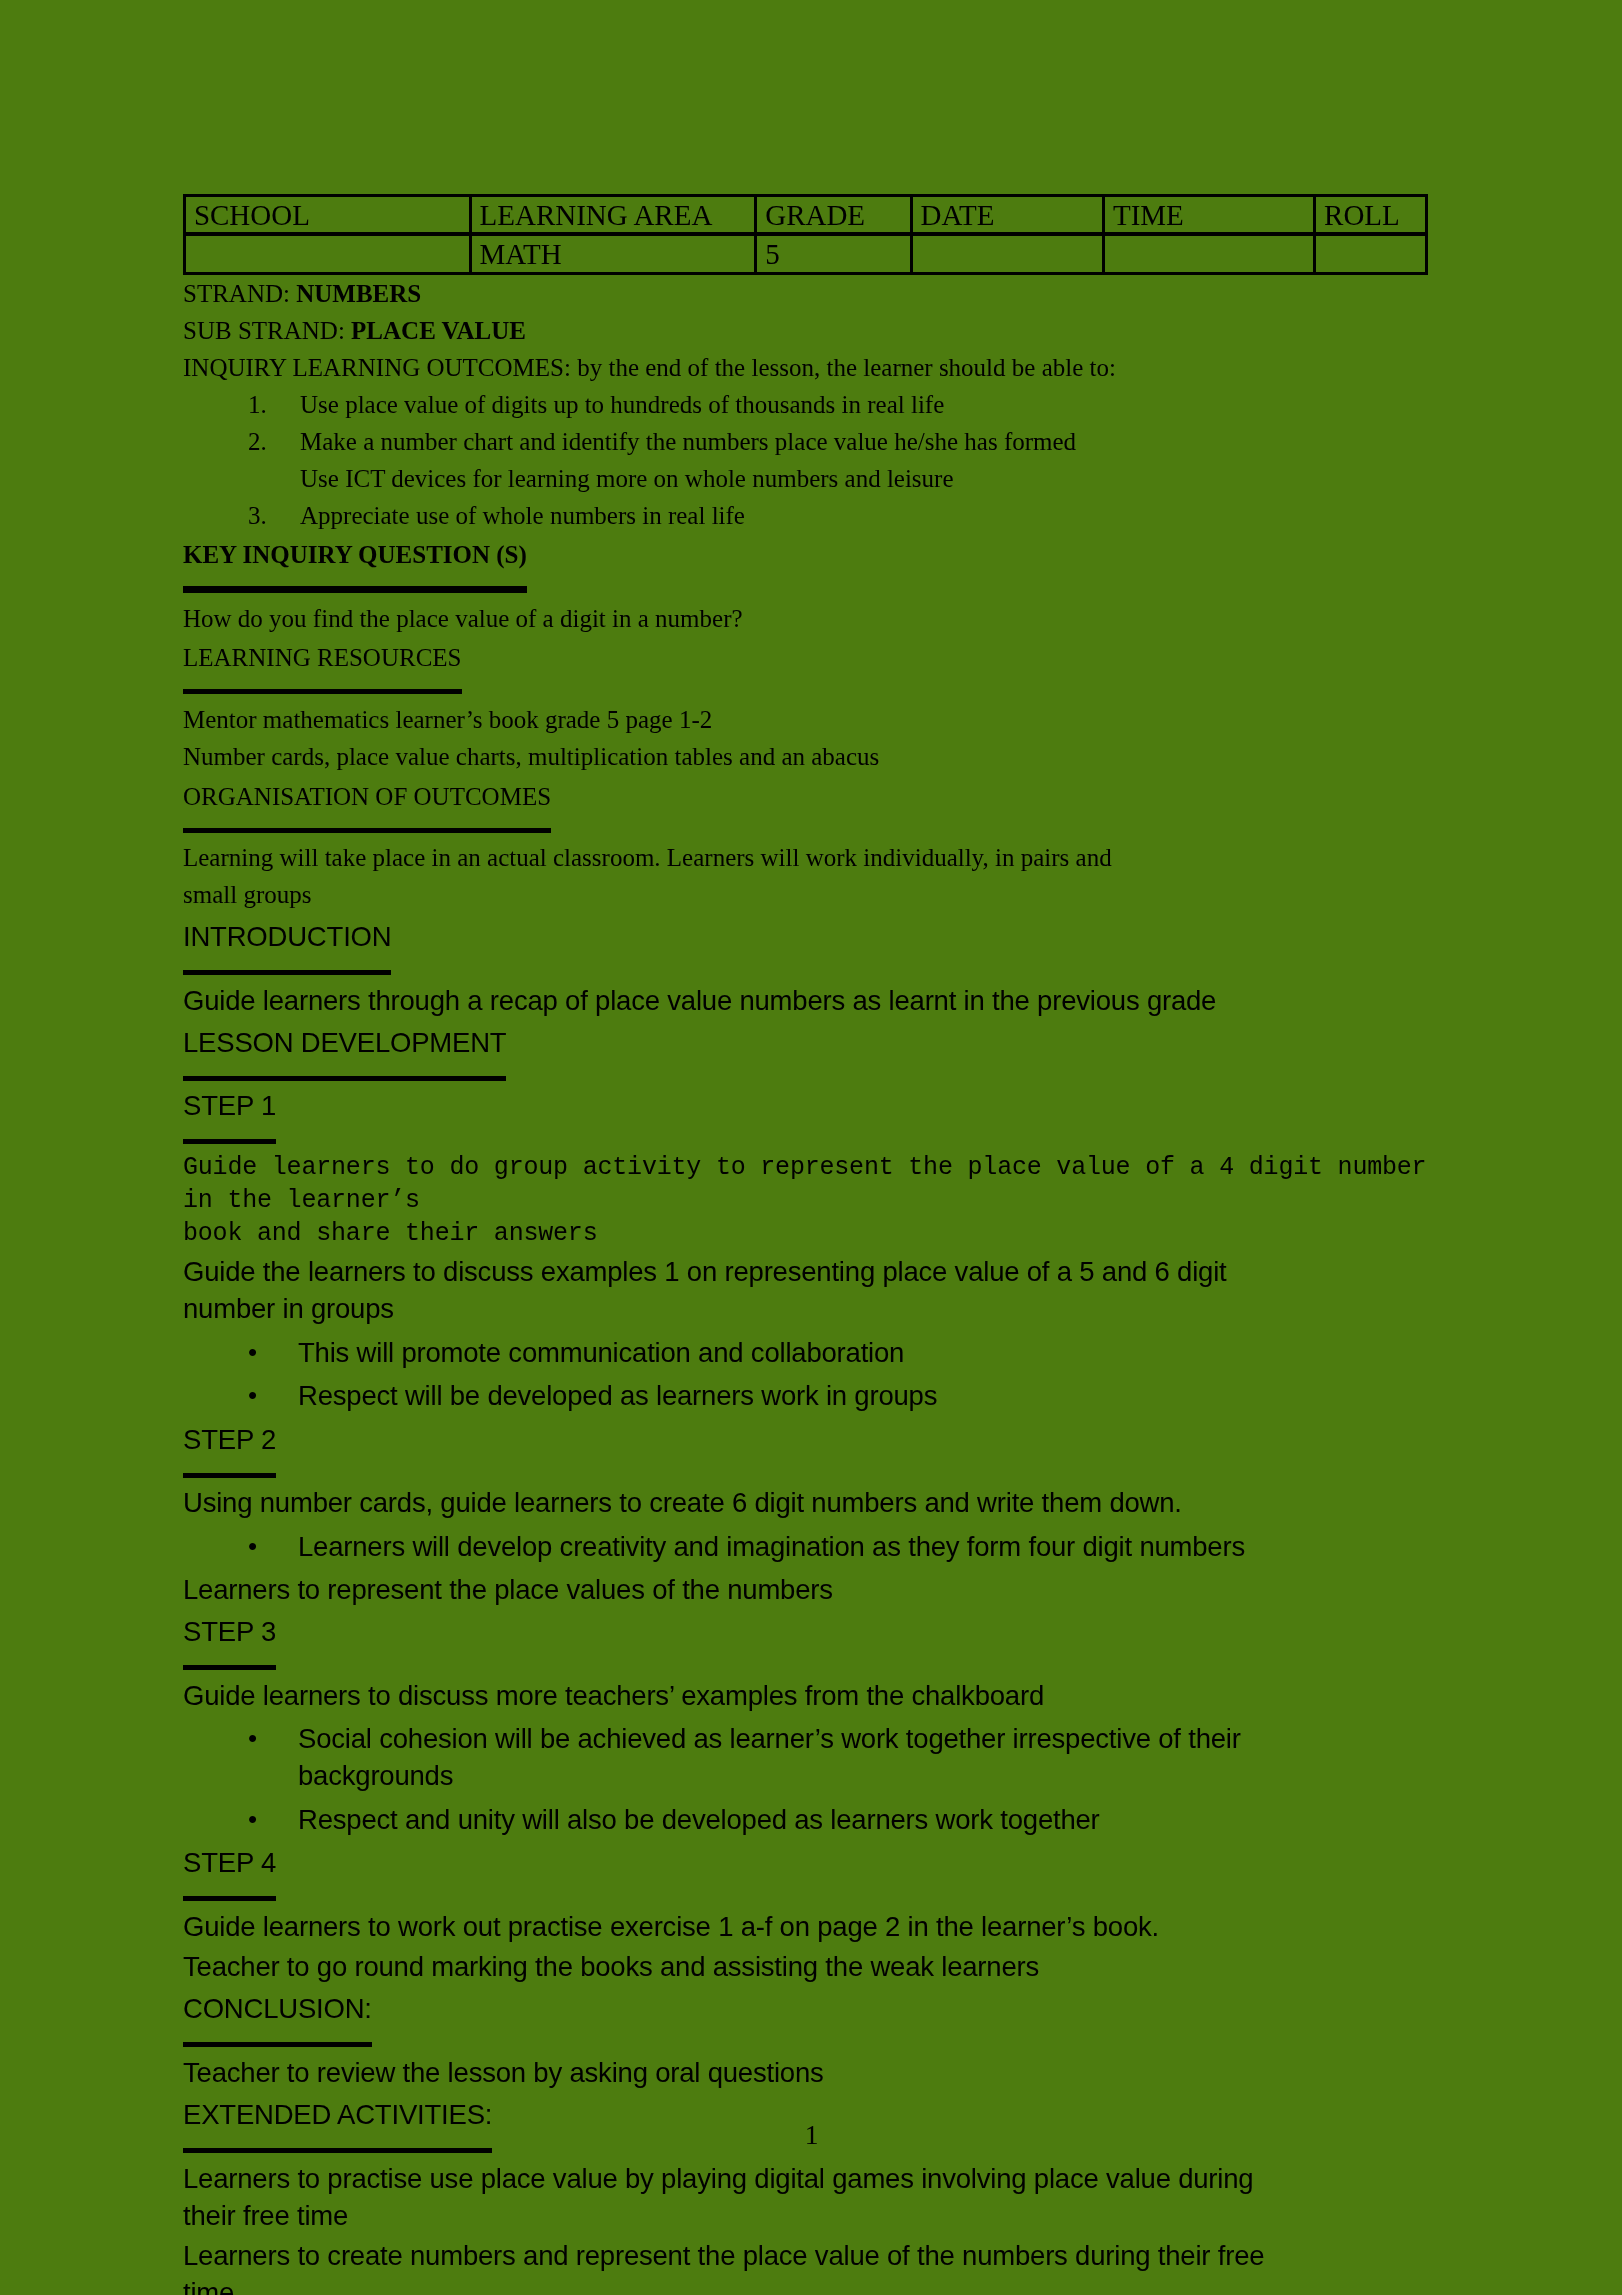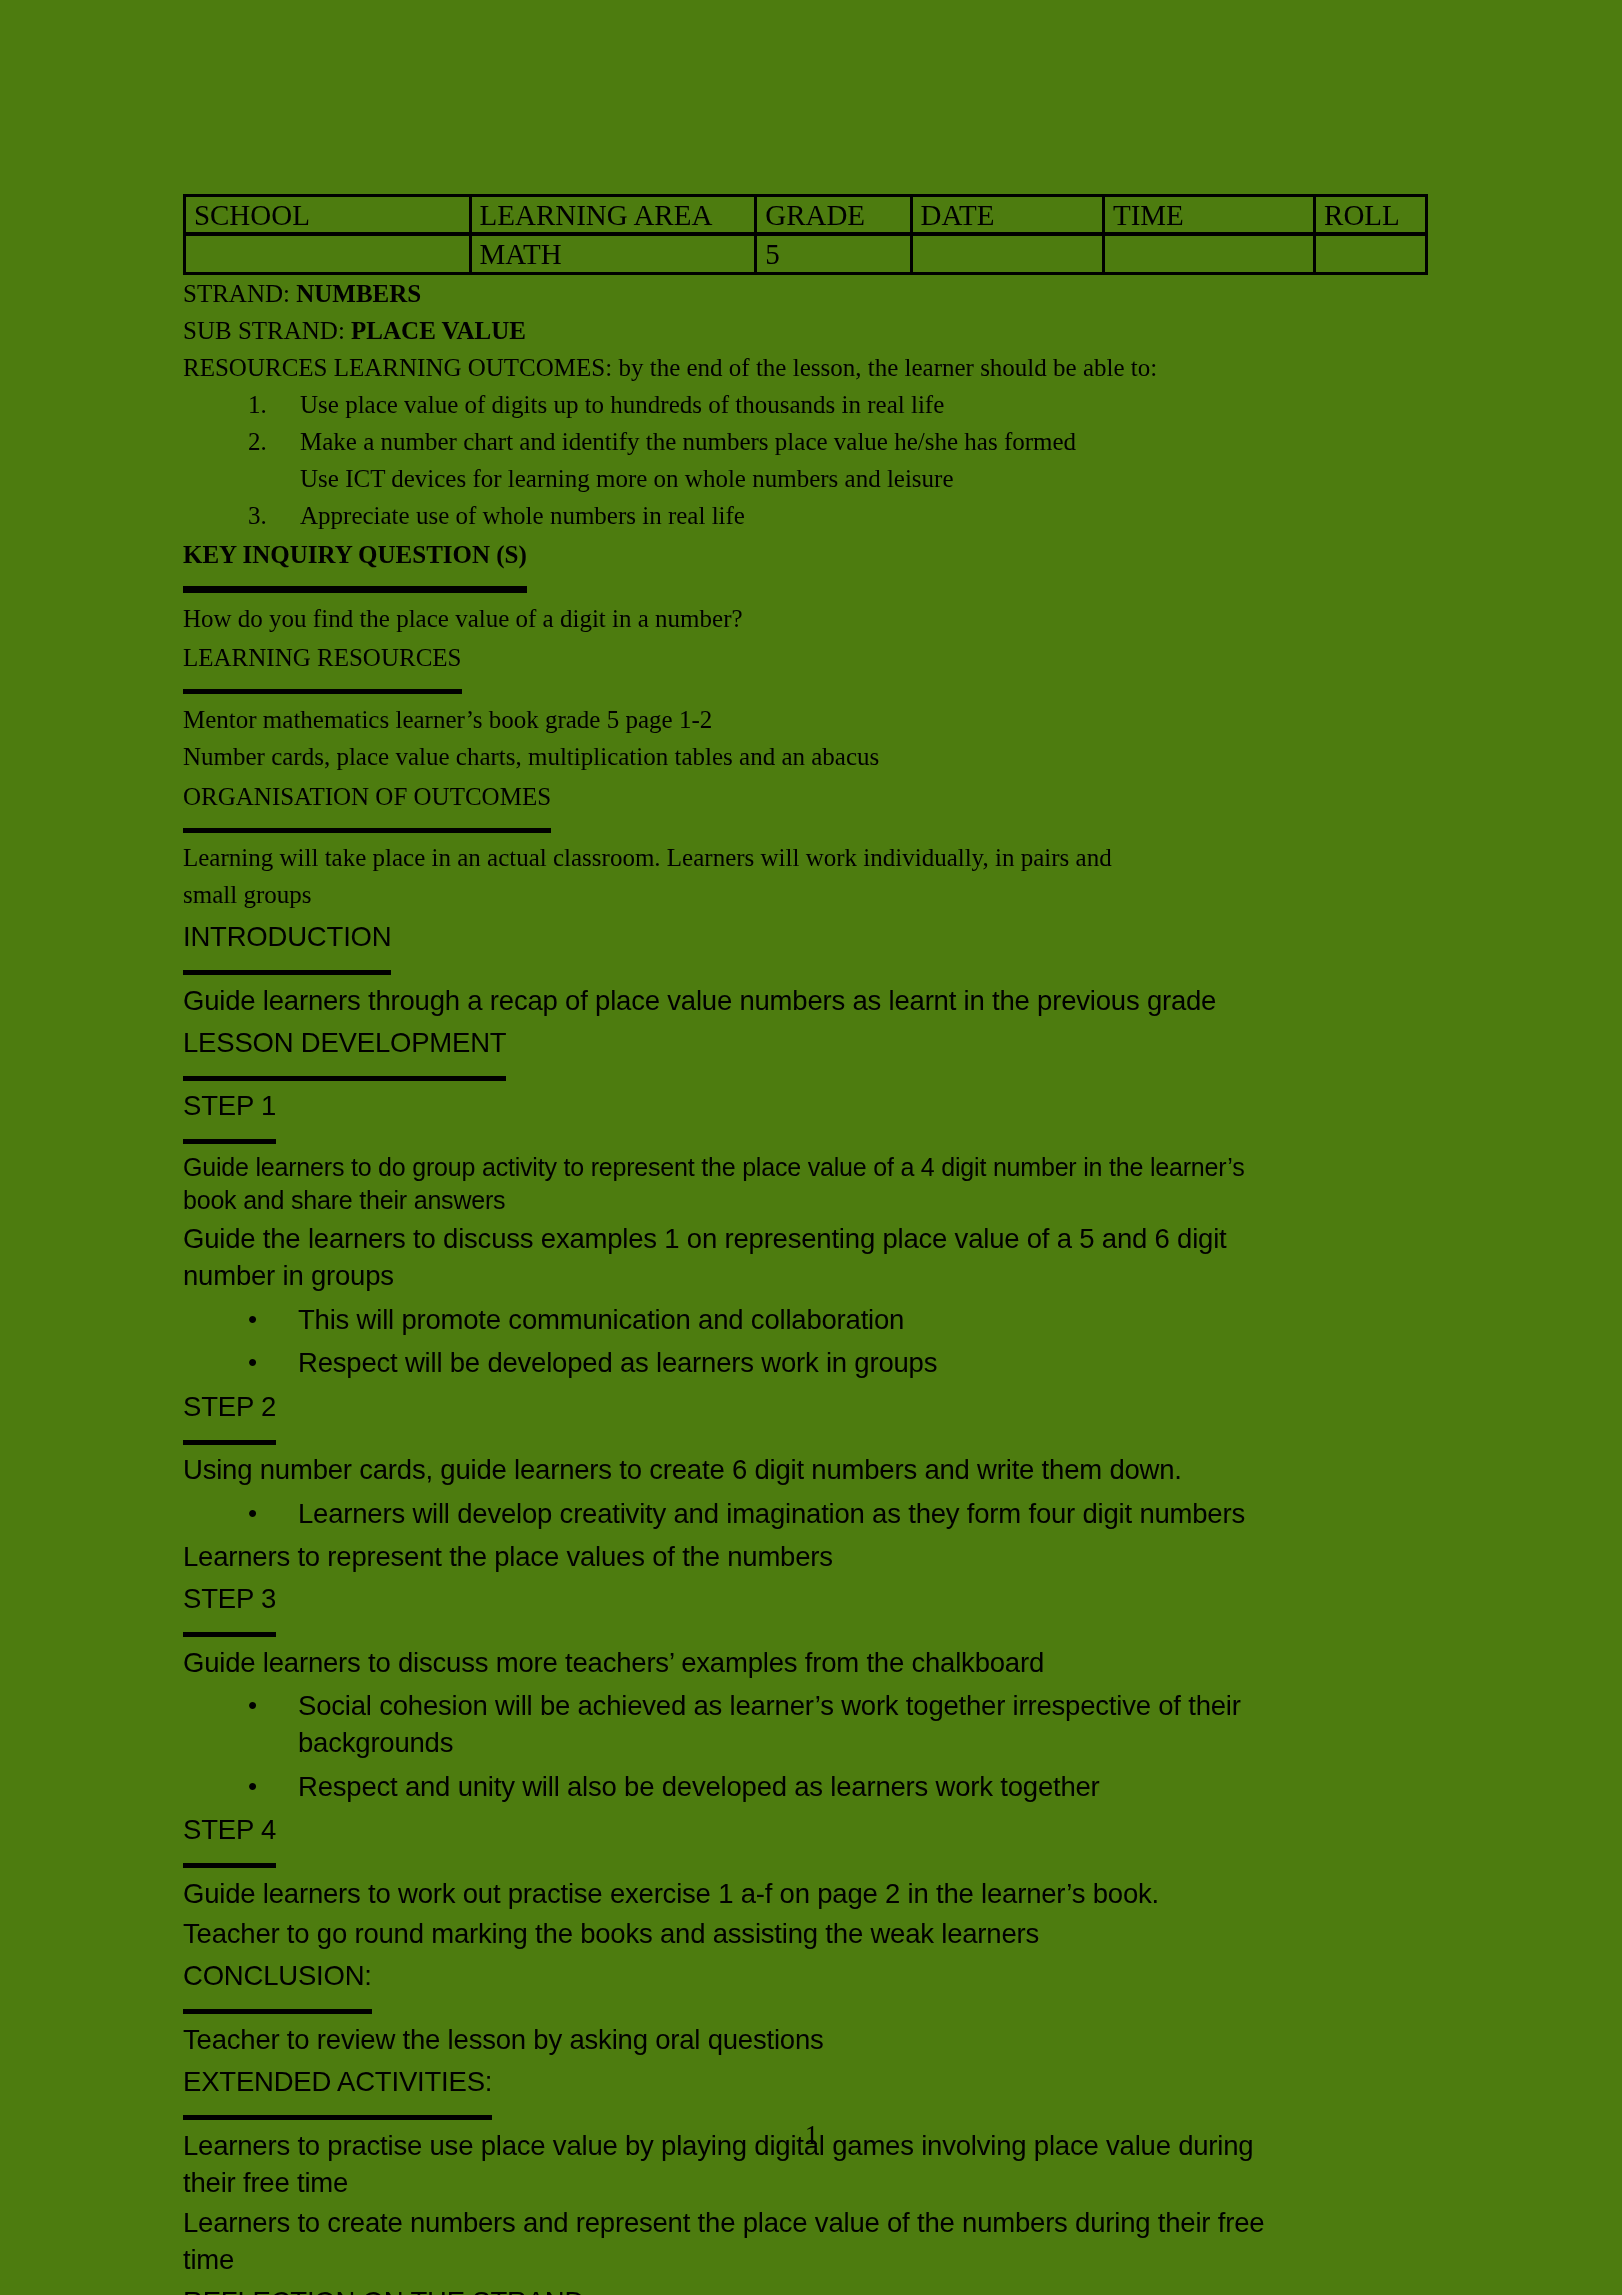--- a/index.html
+++ b/index.html
@@ -34,21 +34,21 @@
   }
   .serif-h .u.bold { font-weight:700; border-bottom-width:7.2px; }
   
   .num-list { padding-left:65px; }
   .num-item { display:flex; }
   .num-item .num { width:52px; flex:0 0 52px; }
   .num-item .txt { flex:1; white-space:pre-line; }
   
   .sans { font-family:"Liberation Sans", sans-serif; font-size:27.5px; line-height:37px; letter-spacing:-0.2px; }
   .sans p { margin:0 0 3.3px; white-space:pre-line; }
-  .sans p.small { font-size:25px; line-height:33px; }
+  .sans p.small { font-size:25px; line-height:33px;font-family:Liberation Mono, monospace; }
   .sans-h { margin:5.2px 0 6.5px; }
   .sans-h .u {
     display:inline-block; border-bottom:5.9px solid #000; padding-bottom:15px;
   }
   
   .bullets { margin:3.9px 0 3.9px; }
   .bullet-item { display:flex; padding-left:65px; margin:6.5px 0; }
   .bullet-item .dot { flex:0 0 50px; width:50px; font-size:26px; }
   .bullet-item .txt { flex:1; white-space:pre-line; }
   
@@ -81,21 +81,21 @@
         <td class="c3"></td>
         <td class="c4"></td>
         <td class="c5"></td>
       </tr>
     </tbody>
       </table>
 
     <div class="serif">
       <p><span>STRAND: </span><span class="b">NUMBERS</span></p>
       <p><span>SUB STRAND: </span><span class="b">PLACE VALUE</span></p>
-      <p>RESOURCES LEARNING OUTCOMES: by the end of the lesson, the learner should be able to:</p>
+      <p>INQUIRY LEARNING OUTCOMES: by the end of the lesson, the learner should be able to:</p>
 
       <div class="num-list">
         <div class="num-item">
           <span class="num">1.</span>
           <span class="txt">Use place value of digits up to hundreds of thousands in real life</span>
         </div>
         <div class="num-item">
           <span class="num">2.</span>
           <span class="txt">Make a number chart and identify the numbers place value he/she has formed
 Use ICT devices for learning more on whole numbers and leisure</span>

